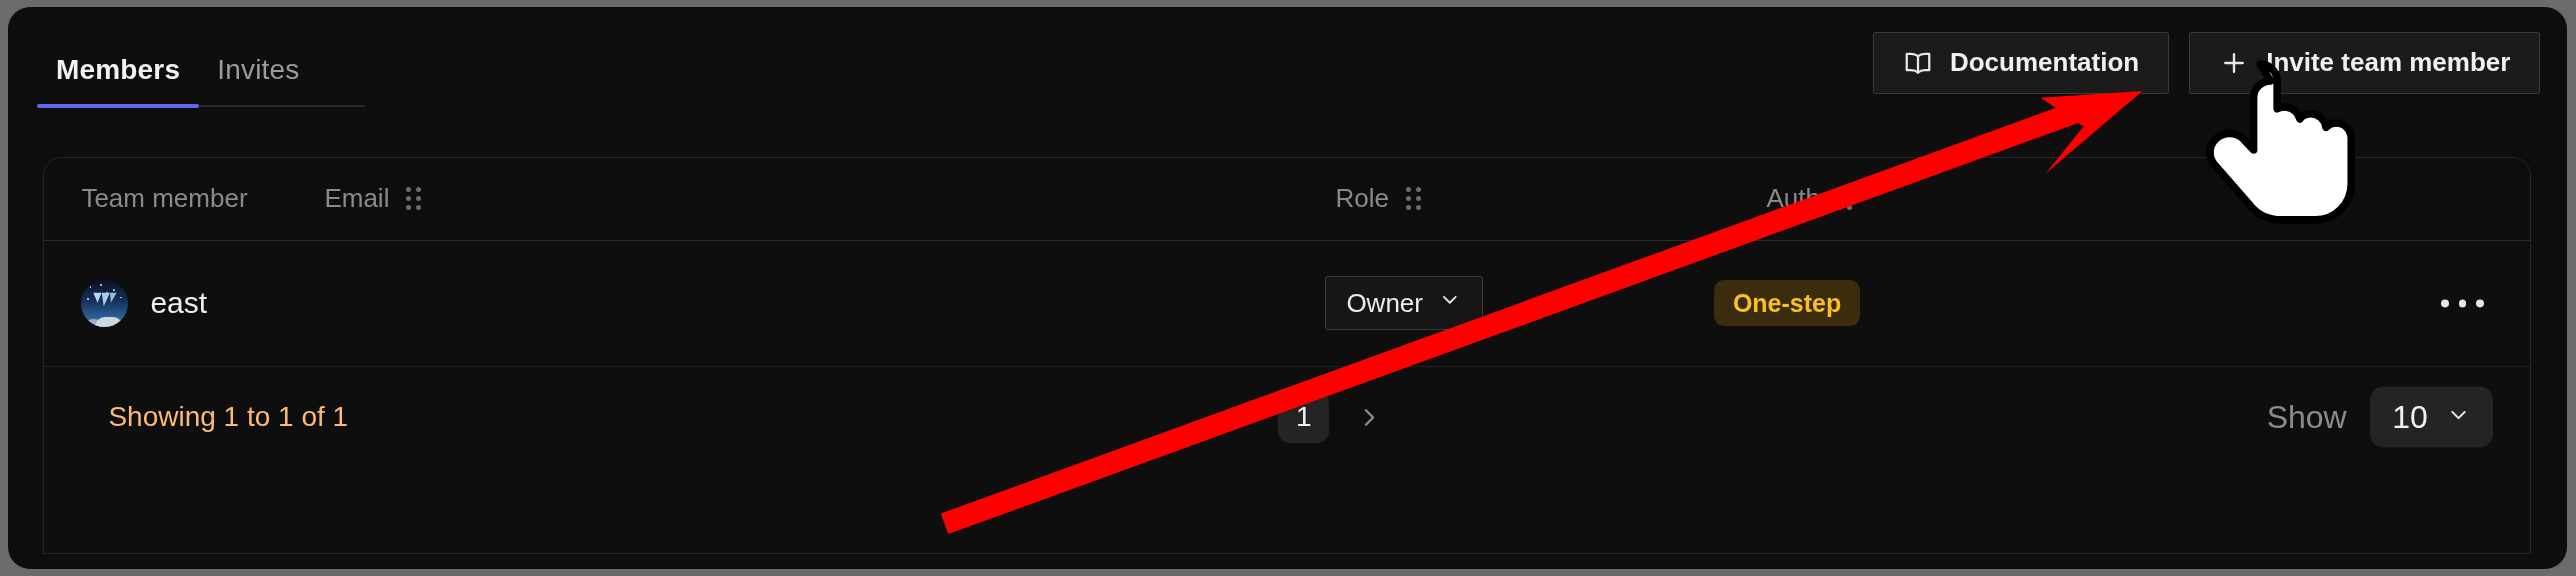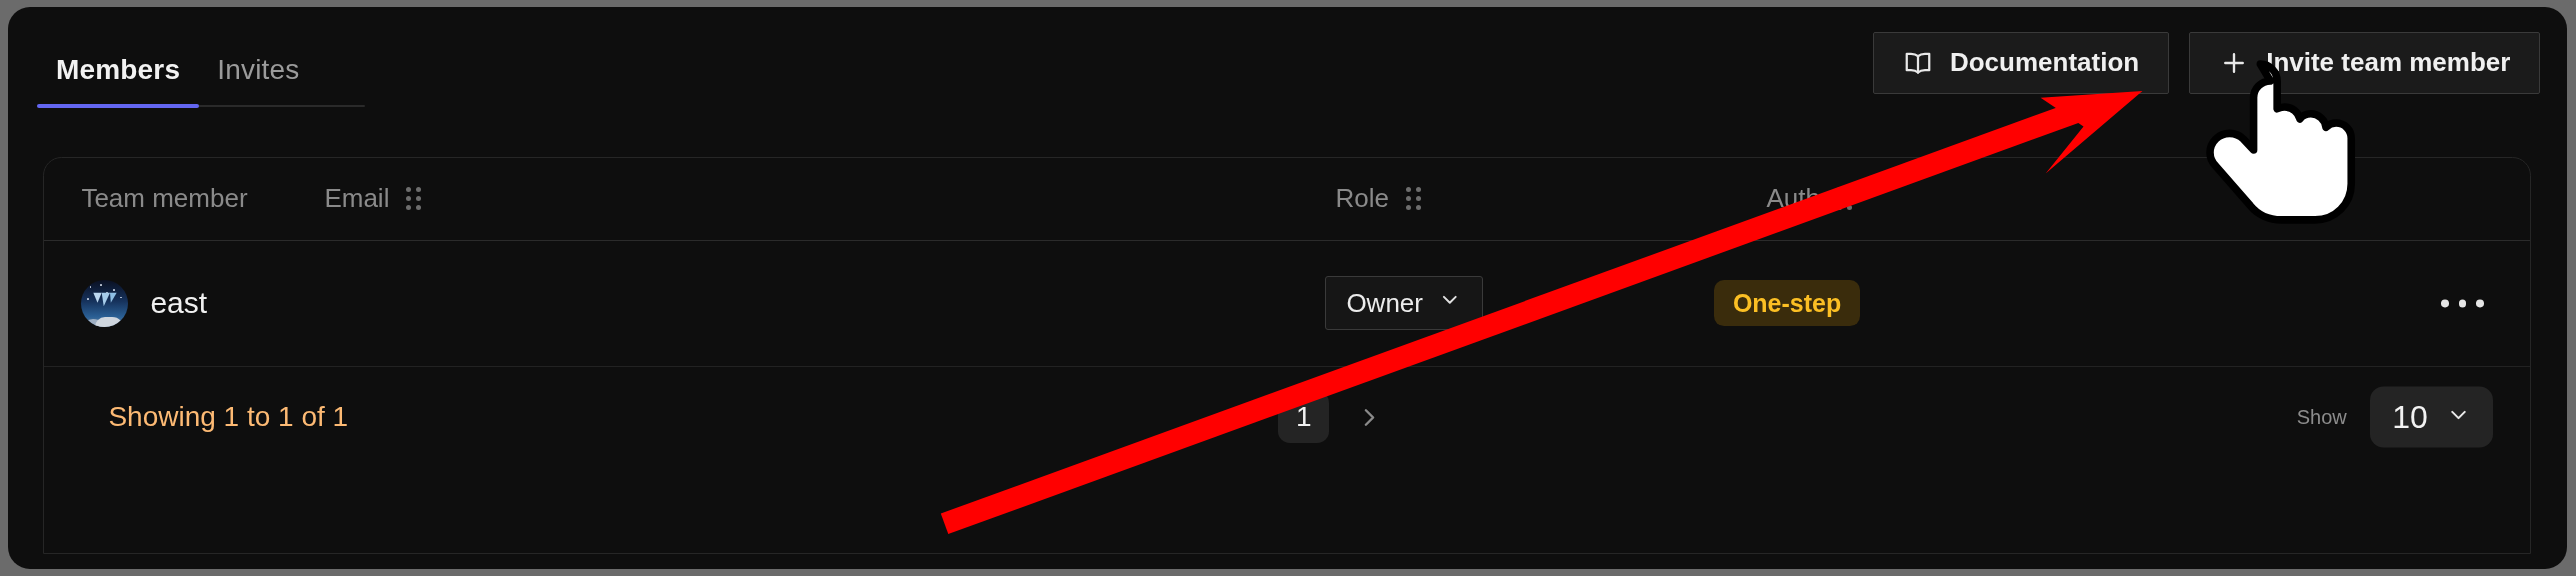--- a/index.html
+++ b/index.html
@@ -315,21 +315,21 @@
     position: absolute;
     right: 37px;
     top: 50%;
     transform: translateY(-50%);
     display: flex;
     align-items: center;
     gap: 23.6px;
   }
   .show-label {
     color: #8c8c8c;
-    font-size: 20px;
+    font-size: 32px;
     white-space: nowrap;
   }
   .show-select {
     display: flex;
     align-items: center;
     gap: 18.5px;
     height: 61px;
     padding: 0 22px;
     background: #242424;
     border-radius: 13.5px;

